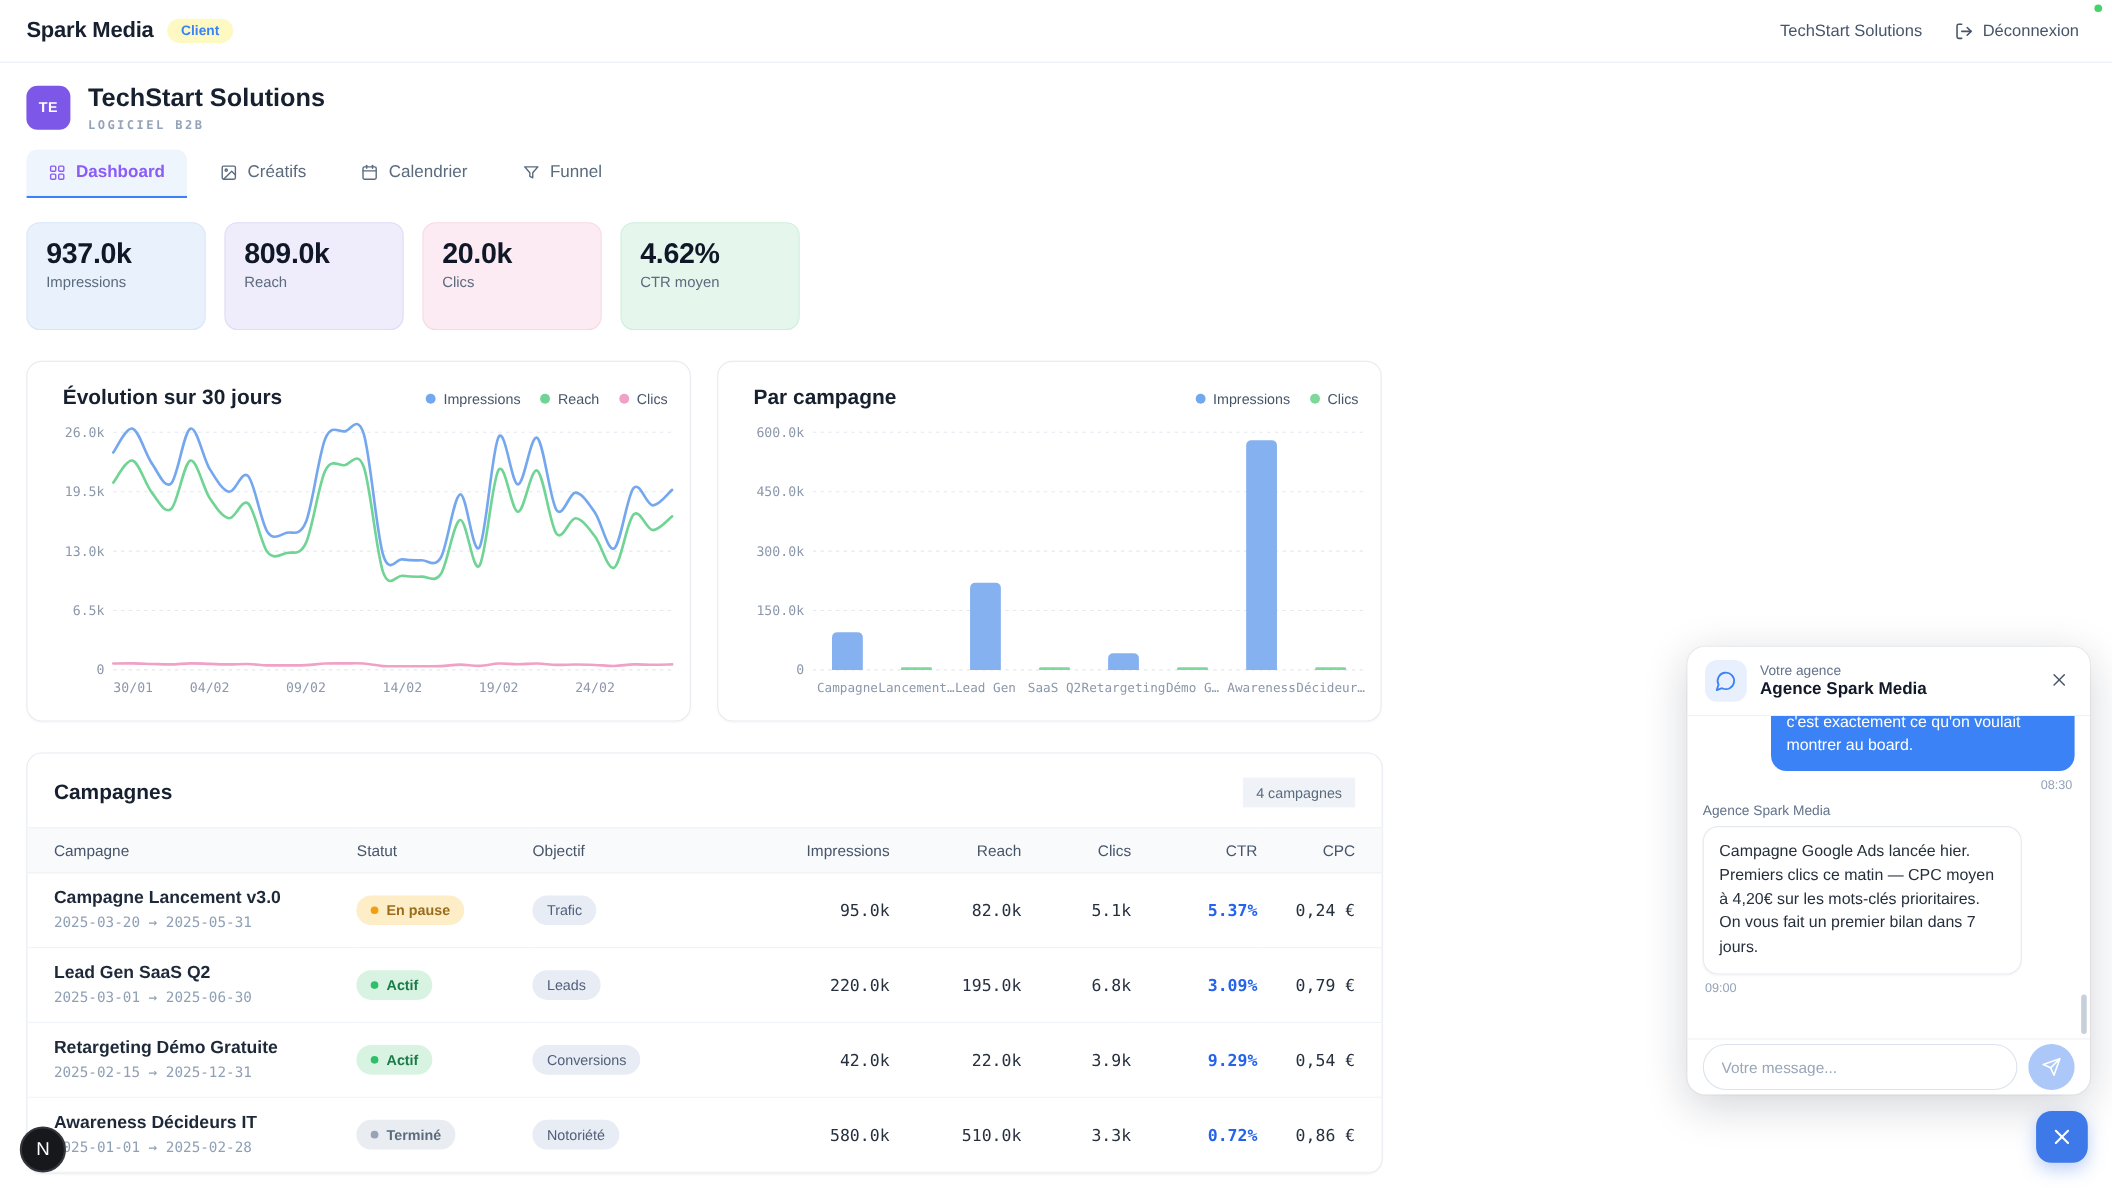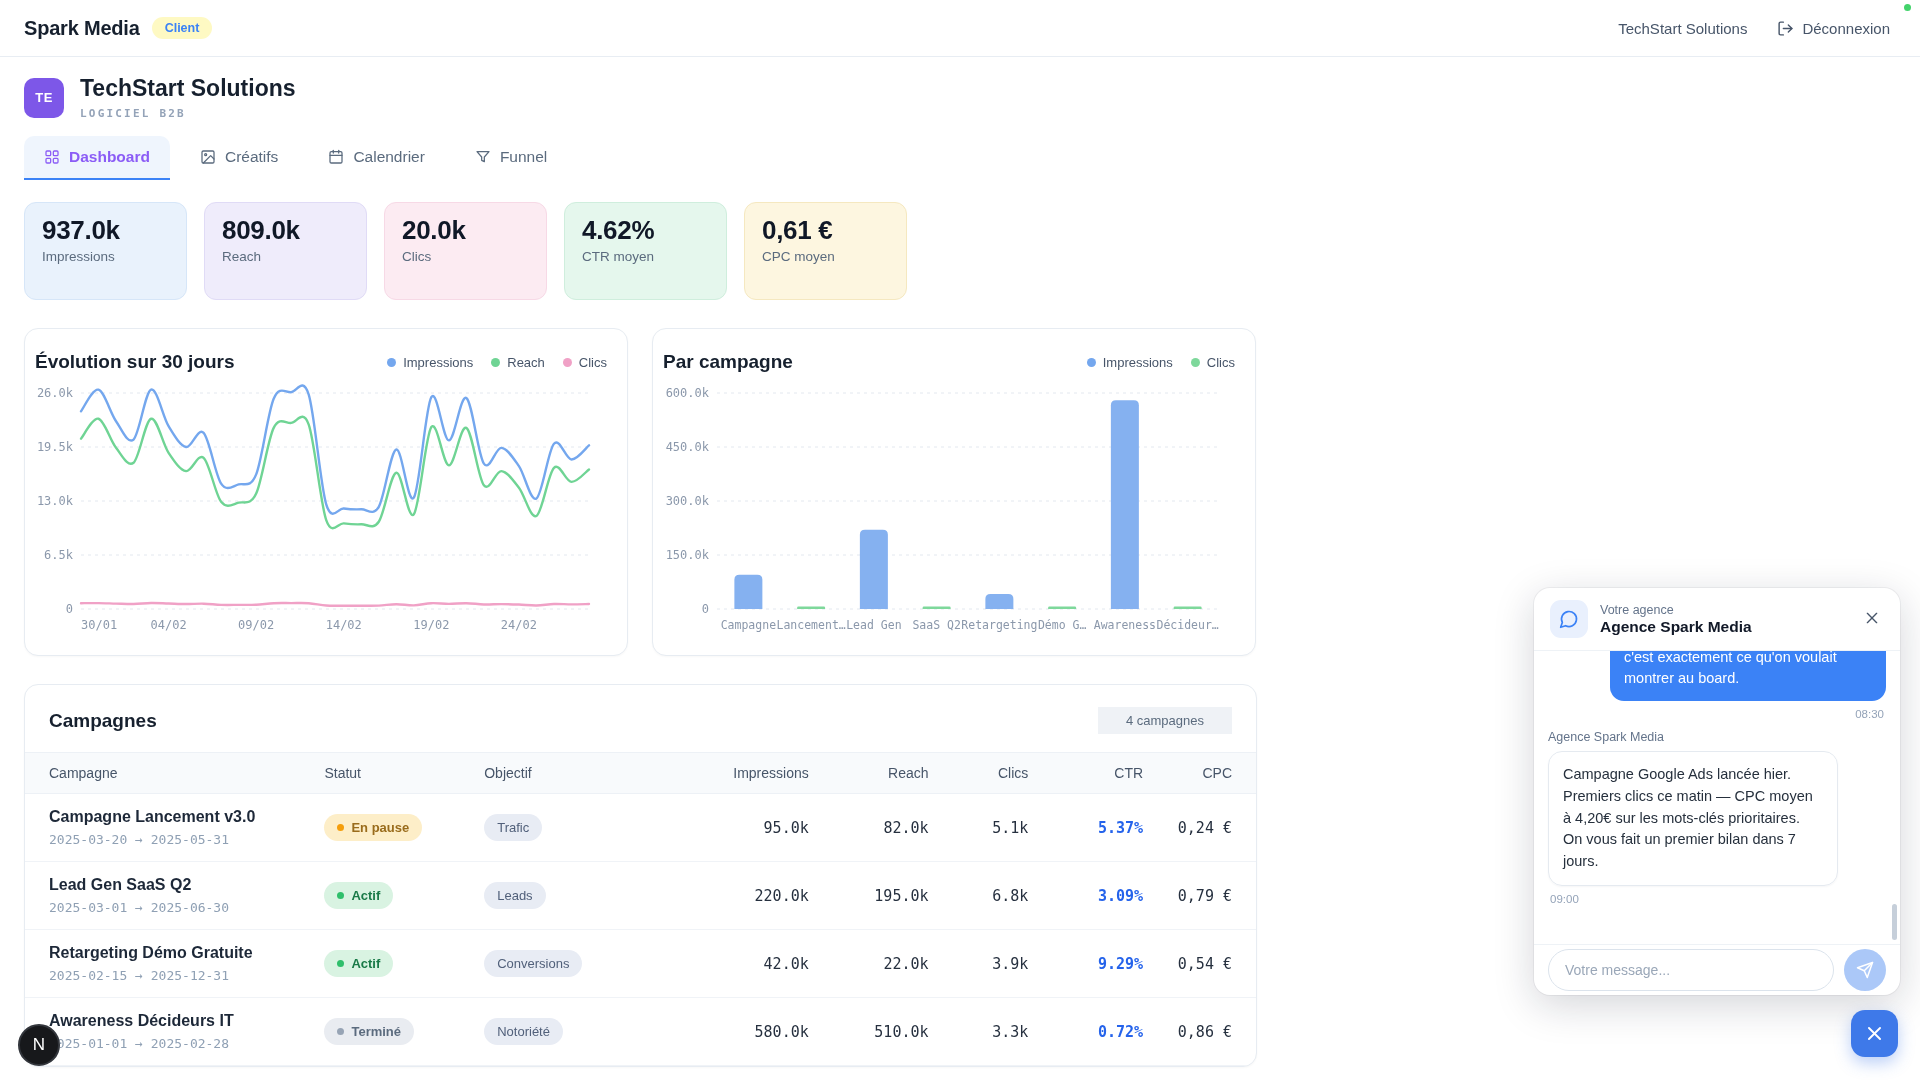--- a/index.html
+++ b/index.html
@@ -33,32 +33,32 @@
        border-radius:10px 10px 0 0}
   .tab svg{flex:none}
   
   .kpis{display:flex;gap:17px;margin-top:22px}
   .kpi{width:163px;height:98px;border-radius:12px;padding:12px 17px;box-sizing:border-box;border:1px solid}
   .kpi-value{font-size:26px;font-weight:700;color:#101827;letter-spacing:-.3px}
   .kpi-label{font-size:13.5px;color:#5b6b7e;margin-top:3px}
   
   .card{background:#fff;border:1px solid #e7ecf2;border-radius:14px;box-shadow:0 1px 2px rgba(16,24,40,.03)}
   .charts-row{display:flex;gap:24px;margin-top:28px}
-  .chart-card{width:604px;height:328px;box-sizing:border-box;padding:22px 20px 12px 10px}
+  .chart-card{width:604px;height:328px;box-sizing:border-box;padding:22px 20px 12px 32px}
   .chart-head{display:flex;justify-content:space-between;align-items:center}
   .chart-title{font-size:19px;font-weight:700;color:#16202e}
   .legend{display:flex;gap:18px;align-items:center}
   .legend-item{display:flex;gap:7px;align-items:center;font-size:13px;color:#475569}
   .legend-dot{width:9px;height:9px;border-radius:50%}
   svg.chart{display:block;margin-top:10px}
   
   .table-card{width:1233px;margin-top:28px;box-sizing:border-box;margin-bottom:20px;overflow:hidden}
   .table-head{display:flex;justify-content:space-between;align-items:center;padding:22px 24px 18px}
   .table-title{font-size:19px;font-weight:700;color:#16202e}
-  .badge-count{background:#eff2f6;color:#5b6b7e;font-size:13px;padding:6px 28px;border-radius:0}
+  .badge-count{background:#eff2f6;color:#5b6b7e;font-size:13px;padding:6px 12px;border-radius:0}
   table{width:100%;border-collapse:collapse}
   thead th{background:#f8fafc;border-top:1px solid #edf1f6;border-bottom:1px solid #edf1f6;
            font-size:14px;font-weight:500;color:#475569;text-align:left;padding:12px 0}
   thead th.r{text-align:right}
   tbody td{border-bottom:1px solid #f0f3f7;padding:14px 0;vertical-align:middle}
   td.first,th.first{padding-left:24px}
   td.last,th.last{padding-right:24px}
   .cname{font-size:16px;font-weight:600;color:#1d2838}
   .cdates{font-family:"DejaVu Sans Mono",monospace;font-size:13px;color:#8fa0b4;margin-top:6px}
   .pill{display:inline-flex;align-items:center;gap:7px;font-size:13px;font-weight:600;
@@ -191,24 +191,20 @@
         <div class="kpi-value">809.0k</div>
         <div class="kpi-label">Reach</div>
       </div>
       <div class="kpi" style="background: rgb(252, 235, 242); border-color: rgb(247, 217, 230);">
         <div class="kpi-value">20.0k</div>
         <div class="kpi-label">Clics</div>
       </div>
       <div class="kpi" style="background: rgb(229, 247, 237); border-color: rgb(207, 238, 221);">
         <div class="kpi-value">4.62%</div>
         <div class="kpi-label">CTR moyen</div>
-      </div>
-      <div class="kpi" style="background: rgb(253, 246, 224); border-color: rgb(245, 232, 192);">
-        <div class="kpi-value">0,61 €</div>
-        <div class="kpi-label">CPC moyen</div>
       </div>
     </section>
 
   <section class="charts-row">
     <div class="card chart-card">
       <div class="chart-head">
         <span class="chart-title">Évolution sur 30 jours</span>
         <div class="legend" id="legend-0">
             <div class="legend-item">
               <div class="legend-dot" style="background: rgb(116, 167, 238);"></div>

